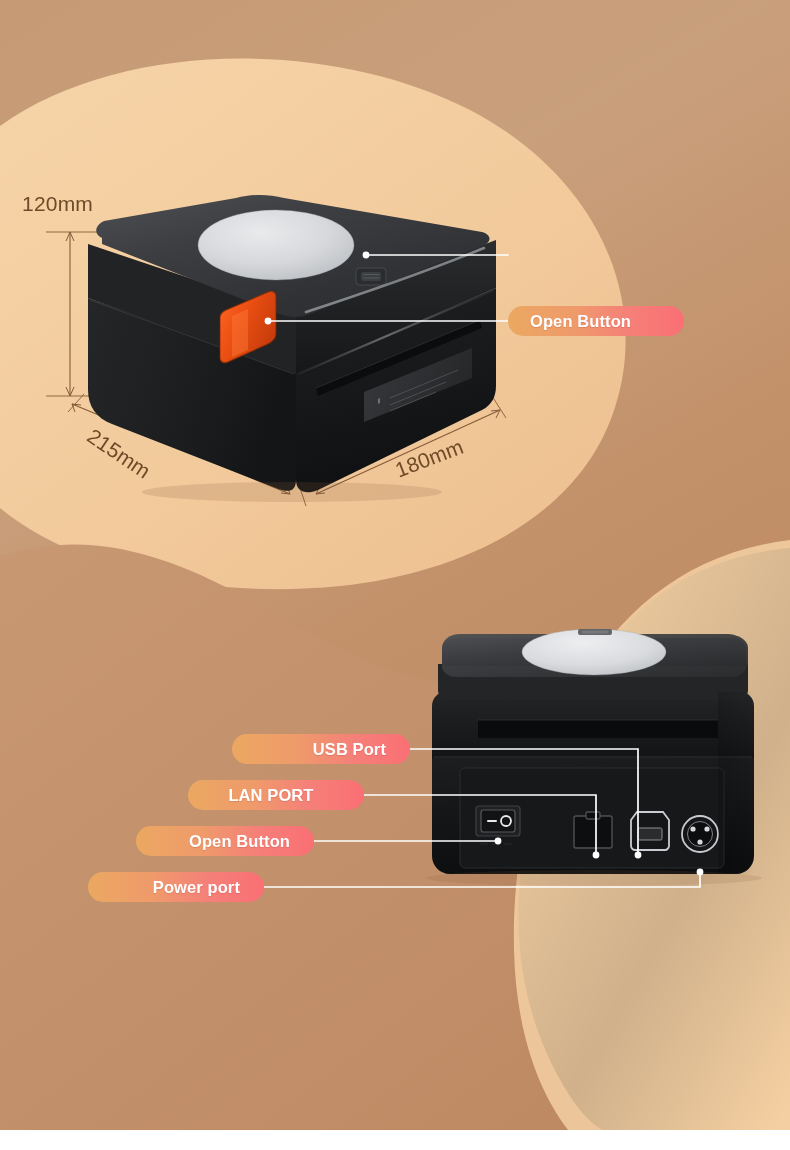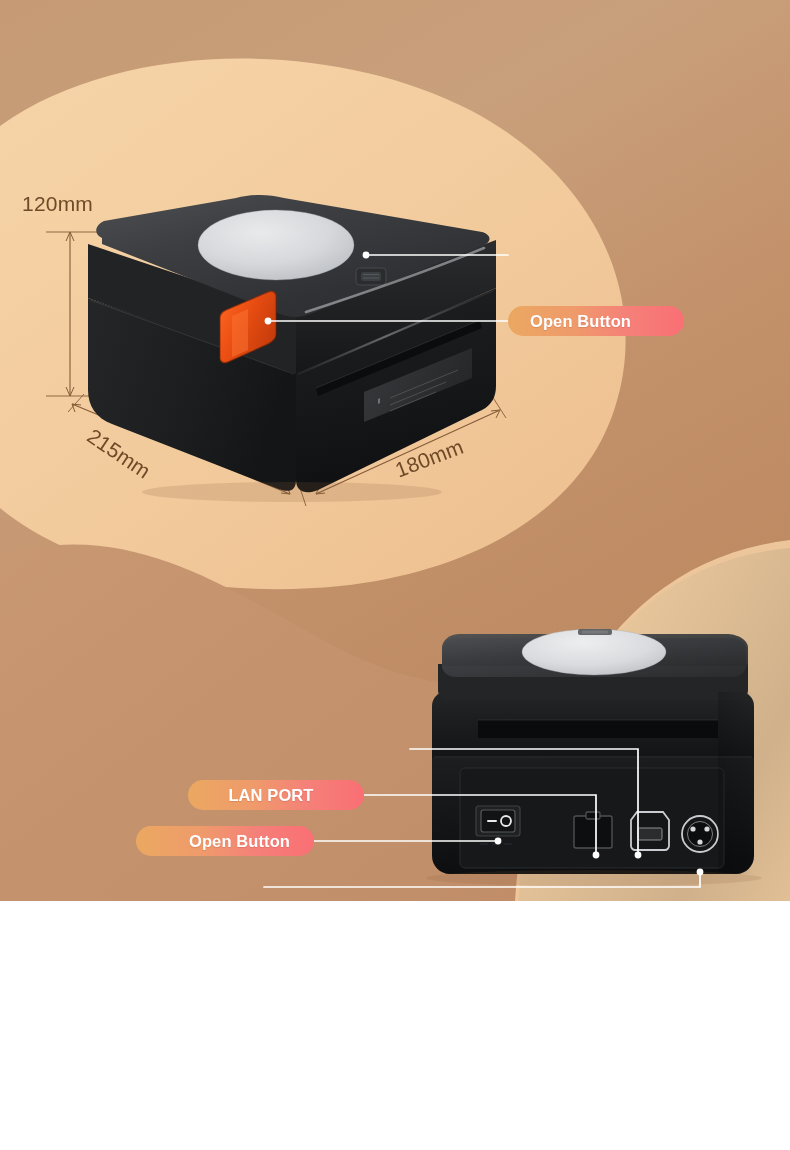--- a/index.html
+++ b/index.html
@@ -4,21 +4,21 @@
 <title>Thermal Label Printer Product Infographic</title>
 <style>
   * { margin:0; padding:0; box-sizing:border-box; }
   html, body {
     width:790px; height:1150px;
     font-family:"Liberation Sans", sans-serif;
     overflow:hidden;
   }
   #stage {
     position:relative;
-    width:790px; height:901px;
+    width:790px; height:1130px;
     background:linear-gradient(150deg, #c59a74 0%, #c9a07c 28%, #c29069 55%, #bd8a62 78%, #b9865e 100%);
     overflow:hidden;
   }
   .bg-layer { position:absolute; inset:0; }
   .bg-layer svg { display:block; width:790px; height:1150px; }
 
   
   .printer { position:absolute; }
   .printer svg { display:block; overflow:visible; }
 
@@ -375,21 +375,27 @@
         <circle cx="596" cy="855" r="3.4"></circle>
         <circle cx="498" cy="841" r="3.4"></circle>
         <circle cx="700" cy="872" r="3.4"></circle>
       </g>
     </svg>
 
     <div class="pill left-anchored" id="pill-open-top">
       <span>Open Button</span>
     </div>
 
+    <div class="pill right-anchored" id="pill-usb">
+      <span>USB Port</span>
+    </div>
     <div class="pill right-anchored" id="pill-lan">
       <span>LAN PORT</span>
     </div>
     <div class="pill right-anchored" id="pill-open-rear">
       <span>Open Button</span>
     </div>
+    <div class="pill right-anchored" id="pill-power">
+      <span>Power port</span>
+    </div>
   </div>
 
 </div>
 
 </body></html>

